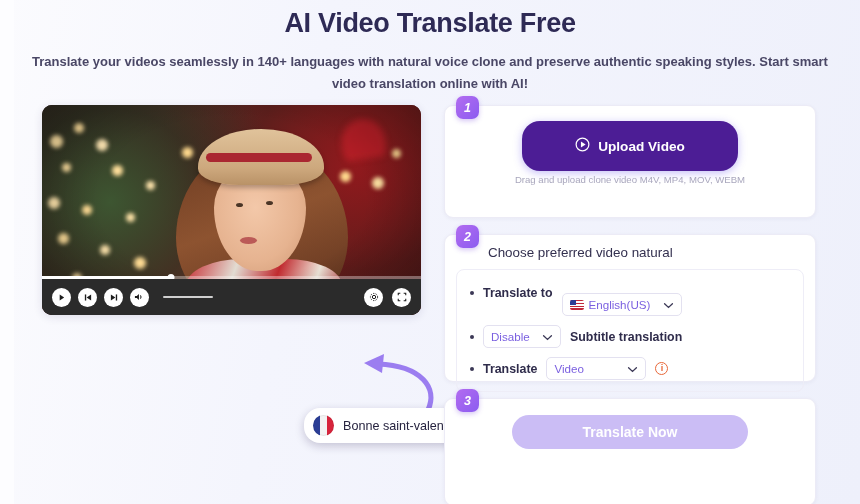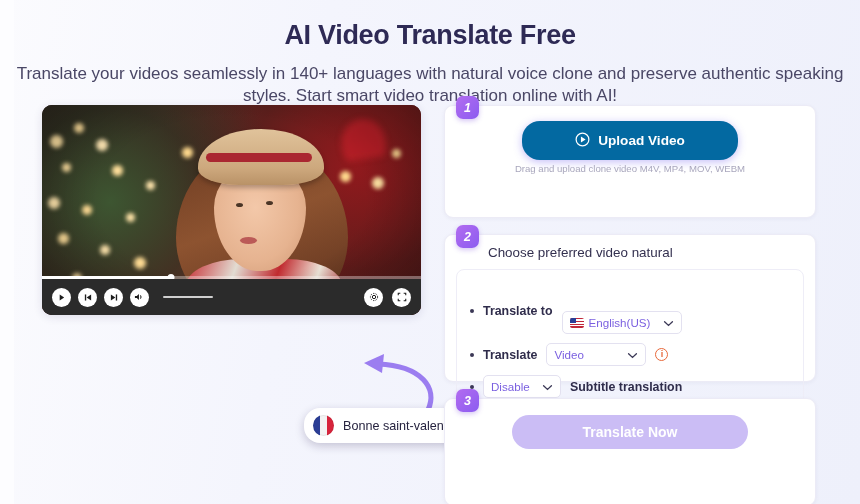--- a/index.html
+++ b/index.html
@@ -15,34 +15,34 @@
     background: linear-gradient(100deg, #fbfbfe 0%, #f4f5fd 35%, #eef0fb 100%);
     overflow: hidden;
   }
   .page::before{
     content:"";
     position:absolute; left:0; top:0; width:14px; height:504px;
     background:#fdfdff;
   }
 
   
-  .hero { padding-top: 20px; text-align: center; }
+  .hero { padding-top: 8px; text-align: center; }
   .hero-title {
     font-size: 27px;
     font-weight: 700;
     letter-spacing: -0.3px;
     color: #2e2a55;
   }
   .hero-sub {
     margin: 12px auto 0;
     width: 828px;
-    font-size: 17px;
+    font-size: 13px;
     line-height: 22px;
     color: #4a4766;
-    font-weight: 400;
+    font-weight: 700;
   }
 
   
   .content {
     position: absolute;
     top: 105px; left: 0;
     width: 860px;
     display: flex;
     gap: 23px;
     padding-left: 42px;
@@ -187,42 +187,42 @@
     font-size: 13.4px;
     color: #33304f;
     padding: 10px 0 0 43px;
     font-weight: 400;
   }
 
   
   .card-upload { height: 113px; }
   .upload-btn {
     margin: 15px auto 0;
-    width: 216px; height: 39px;
-    background: #0369a1;
+    width: 216px; height: 50px;
+    background: #4c1d95;
     border-radius: 18px;
     display: flex; align-items: center; justify-content: center; gap: 8px;
     color: #fff; font-size: 13.6px; font-weight: 700;
     box-shadow: 0 2px 8px rgba(90,69,234,.35);
     cursor: pointer;
   }
   .note1 {
     margin-top: 8px; text-align: center;
     font-size: 10.3px; color: #3b3856;
     display: flex; align-items: center; justify-content: center; gap: 3px;
   }
   .note2 { margin-top: 3px; text-align:center; font-size: 9.6px; color:#a9a7bd; }
 
   
   .card-settings { height: 148px; }
   .inner-box {
     margin: 9px 11px 0;
     border: 1px solid #eeedf7;
     border-radius: 8px;
-    padding: 18px 13px 11px;
+    padding: 0 13px 11px;
   }
   .row { display: flex; align-items: center; gap: 9px; margin-bottom: 9px; }
   .row:last-child { margin-bottom: 0; }
   .bullet { width: 4px; height: 4px; border-radius:50%; background:#3b3856; flex:0 0 auto; }
   .row-label { font-size: 12.4px; color: #2f2c4b; font-weight: 700; }
   .select {
     display: flex; align-items: center; gap: 5px;
     border: 1px solid #e3e1f0;
     border-radius: 5px;
     background: #fff;
@@ -407,45 +407,45 @@
               <span class="caret">
                 <svg width="11" height="7" viewBox="0 0 12 8">
                     <path d="M1.5 2 L6 6.2 L10.5 2" fill="none" stroke="#3b3856" stroke-width="1.5" stroke-linecap="round"></path>
                   </svg>
               </span>
             </div>
           </div>
 
           <div class="row">
             <span class="bullet"></span>
+            <div class="select sel-disable">
+              <span>Disable</span>
+              <span class="caret">
+                <svg width="11" height="7" viewBox="0 0 12 8">
+                    <path d="M1.5 2 L6 6.2 L10.5 2" fill="none" stroke="#3b3856" stroke-width="1.5" stroke-linecap="round"></path>
+                  </svg>
+              </span>
+            </div>
+            <span class="row-label">Subtitle translation</span>
+          </div>
+
+          <div class="row">
+            <span class="bullet"></span>
             <span class="row-label">Translate</span>
             <div class="select sel-video">
               <span>Video</span>
               <span class="caret">
                 <svg width="11" height="7" viewBox="0 0 12 8">
                     <path d="M1.5 2 L6 6.2 L10.5 2" fill="none" stroke="#3b3856" stroke-width="1.5" stroke-linecap="round"></path>
                   </svg>
               </span>
             </div>
             <span class="info-i">i</span>
           </div>
 
-          <div class="row">
-            <span class="bullet"></span>
-            <div class="select sel-disable">
-              <span>Disable</span>
-              <span class="caret">
-                <svg width="11" height="7" viewBox="0 0 12 8">
-                    <path d="M1.5 2 L6 6.2 L10.5 2" fill="none" stroke="#3b3856" stroke-width="1.5" stroke-linecap="round"></path>
-                  </svg>
-              </span>
-            </div>
-            <span class="row-label">Subtitle translation</span>
-          </div>
-
         </div>
       </div>
 
       <div class="card card-start">
         <div class="badge">3</div>
         <div class="translate-btn">
           <span>Translate Now</span>
         </div>
       </div>
 

